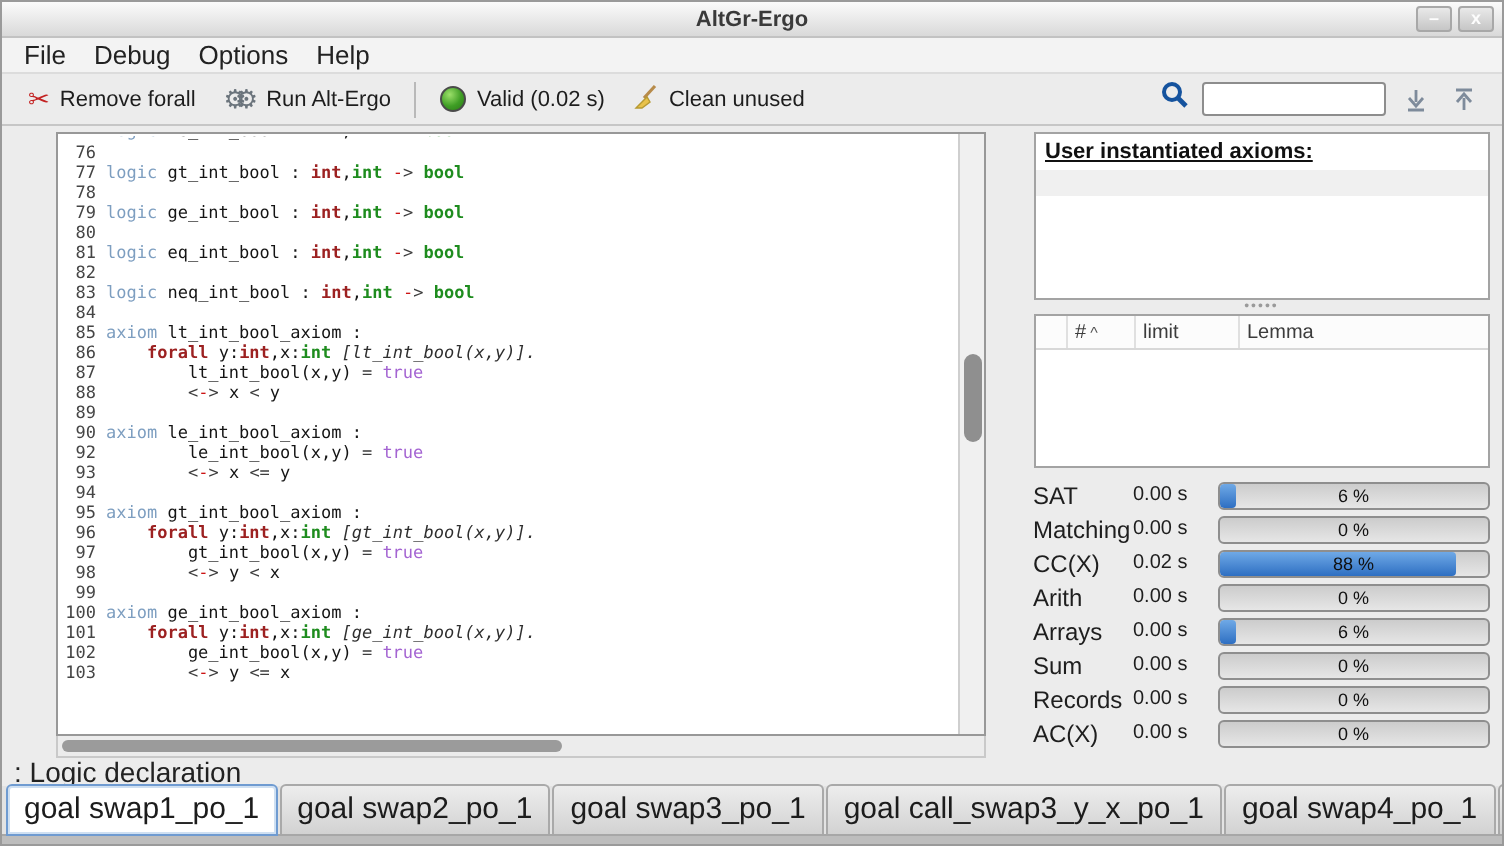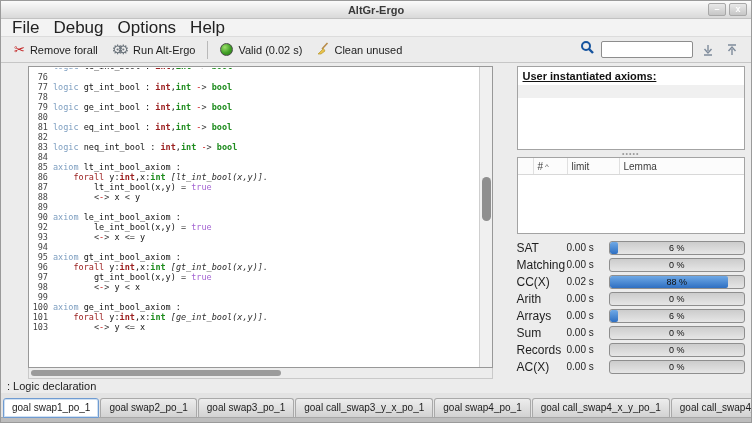--- a/index.html
+++ b/index.html
@@ -8,21 +8,21 @@
   .window { width:752px; height:423px; border:1px solid #9a9a9a; display:flex; flex-direction:column; background:#ececec; overflow:hidden; }
 
   
   .titlebar { height:18px; background:linear-gradient(#fbfbfb,#d9d9d9); border-bottom:1px solid #c2c2c2; display:flex; align-items:center; position:relative; flex:0 0 auto; }
   .title { position:absolute; left:0; right:0; text-align:center; font-size:11px; font-weight:bold; color:#3a3a3a; }
   .winbtns { margin-left:auto; display:flex; gap:3px; padding-right:4px; z-index:2; }
   .winbtn { width:18px; height:13px; border:1px solid #a8a8a8; border-radius:2px; background:linear-gradient(#e9e9e9,#c6c6c6); color:#fdfdfd; font-size:9px; line-height:11px; text-align:center; font-weight:bold; }
 
   
   .menubar { height:18px; background:#f3f3f3; border-bottom:1px solid #dcdcdc; display:flex; align-items:center; padding-left:4px; flex:0 0 auto; }
-  .menu-item { font-size:17px; color:#222; padding:2px 7px; }
+  .menu-item { font-size:13px; color:#222; padding:2px 7px; }
 
   
   .toolbar { height:26px; background:#ececec; border-bottom:1px solid #c6c6c6; display:flex; align-items:center; padding:0 6px; flex:0 0 auto; }
   .tbtn { display:flex; align-items:center; gap:5px; font-size:11px; color:#1d1d1d; padding:2px 7px; border-radius:2px; }
   .tsep { width:1px; height:18px; background:#b9b9b9; margin:0 5px; }
   .scissors { color:#c32222; font-size:13px; line-height:13px; }
   .gears { color:#6b747c; font-size:13px; line-height:13px; letter-spacing:-6px; margin-right:5px; }
   .orb { width:13px; height:13px; border-radius:50%; border:1px solid #4a4a4a; background:radial-gradient(circle at 35% 30%, #9ce06a, #3f9e25 55%, #2b7a17); }
   .spacer { flex:1; }
   .search-wrap { display:flex; align-items:center; gap:6px; padding-right:4px; }
@@ -33,21 +33,21 @@
   .content { flex:1 1 auto; display:flex; padding:3px 6px 0 3px; min-height:0; }
   .left-pane { width:494px; display:flex; flex-direction:column; min-height:0;margin-left:24px; }
   .editor-box { flex:1; border:1px solid #989898; background:#fff; display:flex; min-height:0; }
   .code-scroll { flex:1; overflow:hidden; padding-top:1px; }
   .cl { display:flex; line-height:10.5px; white-space:pre; }
   .cl.clipped { height:4px; overflow:hidden; }
   .cl.clipped .inner { display:flex; margin-top:-7px; }
   .ln { width:24px; flex:0 0 auto; text-align:right; padding-right:5px; color:#454545; font:8.5px "DejaVu Sans Mono", monospace; }
   .ct { font:8.5px "DejaVu Sans Mono", monospace; color:#141414; }
   .ct .kw  { color:#7d9ec0; }
-  .ct .kwr { color:#9c2121; font-weight:normal; }
+  .ct .kwr { color:#9c2121; font-weight:bold; }
   .ct .tr  { color:#9c2121; font-weight:bold; }
   .ct .tg  { color:#1e8c1e; font-weight:bold; }
   .ct .opr { color:#cc1414; }
   .ct .opd { color:#3d3d3d; }
   .ct .it  { color:#2f2f2f; font-style:italic; }
   .ct .bool{ color:#a464d2; }
   .vscroll { width:13px; flex:0 0 auto; background:#f0f0f0; border-left:1px solid #cfcfcf; position:relative; }
   .vthumb { position:absolute; left:2px; width:9px; top:110px; height:44px; background:#8f8f8f; border-radius:5px; }
   .hscroll { height:11px; background:#ececec; border:1px solid #c9c9c9; border-top:none; position:relative; }
   .hthumb { position:absolute; top:2px; left:2px; height:6px; width:54%; background:#9b9b9b; border-radius:3px; }
@@ -65,23 +65,23 @@
 
   .stats { flex:1; padding-top:5px; display:flex; flex-direction:column; justify-content:space-between; padding-bottom:4px; }
   .stat-row { display:flex; align-items:center; height:17px; }
   .stat-label { width:50px; font-size:12px; color:#1e1e1e; }
   .stat-time { width:42px; font-size:10px; color:#1e1e1e; }
   .bar { flex:1; height:14px; border:1px solid #8e8e8e; border-radius:3px; background:linear-gradient(#cccccc,#e6e6e6); position:relative; overflow:hidden; }
   .fill { position:absolute; left:0; top:0; bottom:0; background:linear-gradient(#6fa9e6,#2e6fc2); border-radius:2px; }
   .pct { position:absolute; left:0; right:0; top:1px; text-align:center; font-size:9px; color:#101010; }
 
   
-  .statusbar { height:14px; font-size:11px; color:#222; padding-left:6px; display:flex; align-items:center; flex:0 0 auto; }
+  .statusbar { height:14px; font-size:14px; color:#222; padding-left:6px; display:flex; align-items:center; flex:0 0 auto; }
   .tabbar { height:24px; background:#e3e3e3; display:flex; align-items:flex-end; padding-left:2px; flex:0 0 auto; }
-  .tab { font-size:10px; color:#1c1c1c; padding:3px 8px 4px 8px; background:linear-gradient(#ededed,#d2d2d2); border:1px solid #a9a9a9; border-bottom:none; border-radius:3px 3px 0 0; margin-right:1px; white-space:nowrap; }
+  .tab { font-size:15px; color:#1c1c1c; padding:3px 8px 4px 8px; background:linear-gradient(#ededed,#d2d2d2); border:1px solid #a9a9a9; border-bottom:none; border-radius:3px 3px 0 0; margin-right:1px; white-space:nowrap; }
   .tab.active { background:#ffffff; border:1px solid #6f9bd1; box-shadow:0 0 0 1px #cfe0f2 inset; position:relative; top:1px; }
   .footer { height:5px; background:#bdbdbd; border-top:1px solid #a7a7a7; flex:0 0 auto; }
 </style>
 </head>
 <body>
 
 <div class="window">
 
   <div class="titlebar">
     <div class="title">AltGr-Ergo</div>
@@ -166,20 +166,21 @@
             <div class="cl"><span class="ln">92</span><span class="ct"><span class="pl">        le_int_bool(x,y) </span><span class="opd">=</span><span class="pl"> </span><span class="bool">true</span> </span></div>
             <div class="cl"><span class="ln">93</span><span class="ct"><span class="pl">        </span><span class="opd">&lt;</span><span class="opr">-</span><span class="opd">&gt;</span><span class="pl"> x </span><span class="opd">&lt;=</span><span class="pl"> y</span> </span></div>
             <div class="cl"><span class="ln">94</span><span class="ct"> </span></div>
             <div class="cl"><span class="ln">95</span><span class="ct"><span class="kw">axiom</span><span class="pl"> gt_int_bool_axiom :</span> </span></div>
             <div class="cl"><span class="ln">96</span><span class="ct"><span class="pl">    </span><span class="kwr">forall</span><span class="pl"> y:</span><span class="tr">int</span><span class="pl">,x:</span><span class="tg">int</span><span class="pl"> </span><span class="it">[gt_int_bool(x,y)].</span> </span></div>
             <div class="cl"><span class="ln">97</span><span class="ct"><span class="pl">        gt_int_bool(x,y) </span><span class="opd">=</span><span class="pl"> </span><span class="bool">true</span> </span></div>
             <div class="cl"><span class="ln">98</span><span class="ct"><span class="pl">        </span><span class="opd">&lt;</span><span class="opr">-</span><span class="opd">&gt;</span><span class="pl"> y </span><span class="opd">&lt;</span><span class="pl"> x</span> </span></div>
             <div class="cl"><span class="ln">99</span><span class="ct"> </span></div>
             <div class="cl"><span class="ln">100</span><span class="ct"><span class="kw">axiom</span><span class="pl"> ge_int_bool_axiom :</span> </span></div>
             <div class="cl"><span class="ln">101</span><span class="ct"><span class="pl">    </span><span class="kwr">forall</span><span class="pl"> y:</span><span class="tr">int</span><span class="pl">,x:</span><span class="tg">int</span><span class="pl"> </span><span class="it">[ge_int_bool(x,y)].</span> </span></div>
+            <div class="cl"><span class="ln">102</span><span class="ct"><span class="pl">        ge_int_bool(x,y) </span><span class="opd">=</span><span class="pl"> </span><span class="bool">true</span> </span></div>
             <div class="cl"><span class="ln">103</span><span class="ct"><span class="pl">        </span><span class="opd">&lt;</span><span class="opr">-</span><span class="opd">&gt;</span><span class="pl"> y </span><span class="opd">&lt;=</span><span class="pl"> x</span> </span></div>
           </div>
         <div class="vscroll">
           <div class="vthumb"></div>
         </div>
       </div>
       <div class="hscroll">
         <div class="hthumb"></div>
       </div>
     </div>

